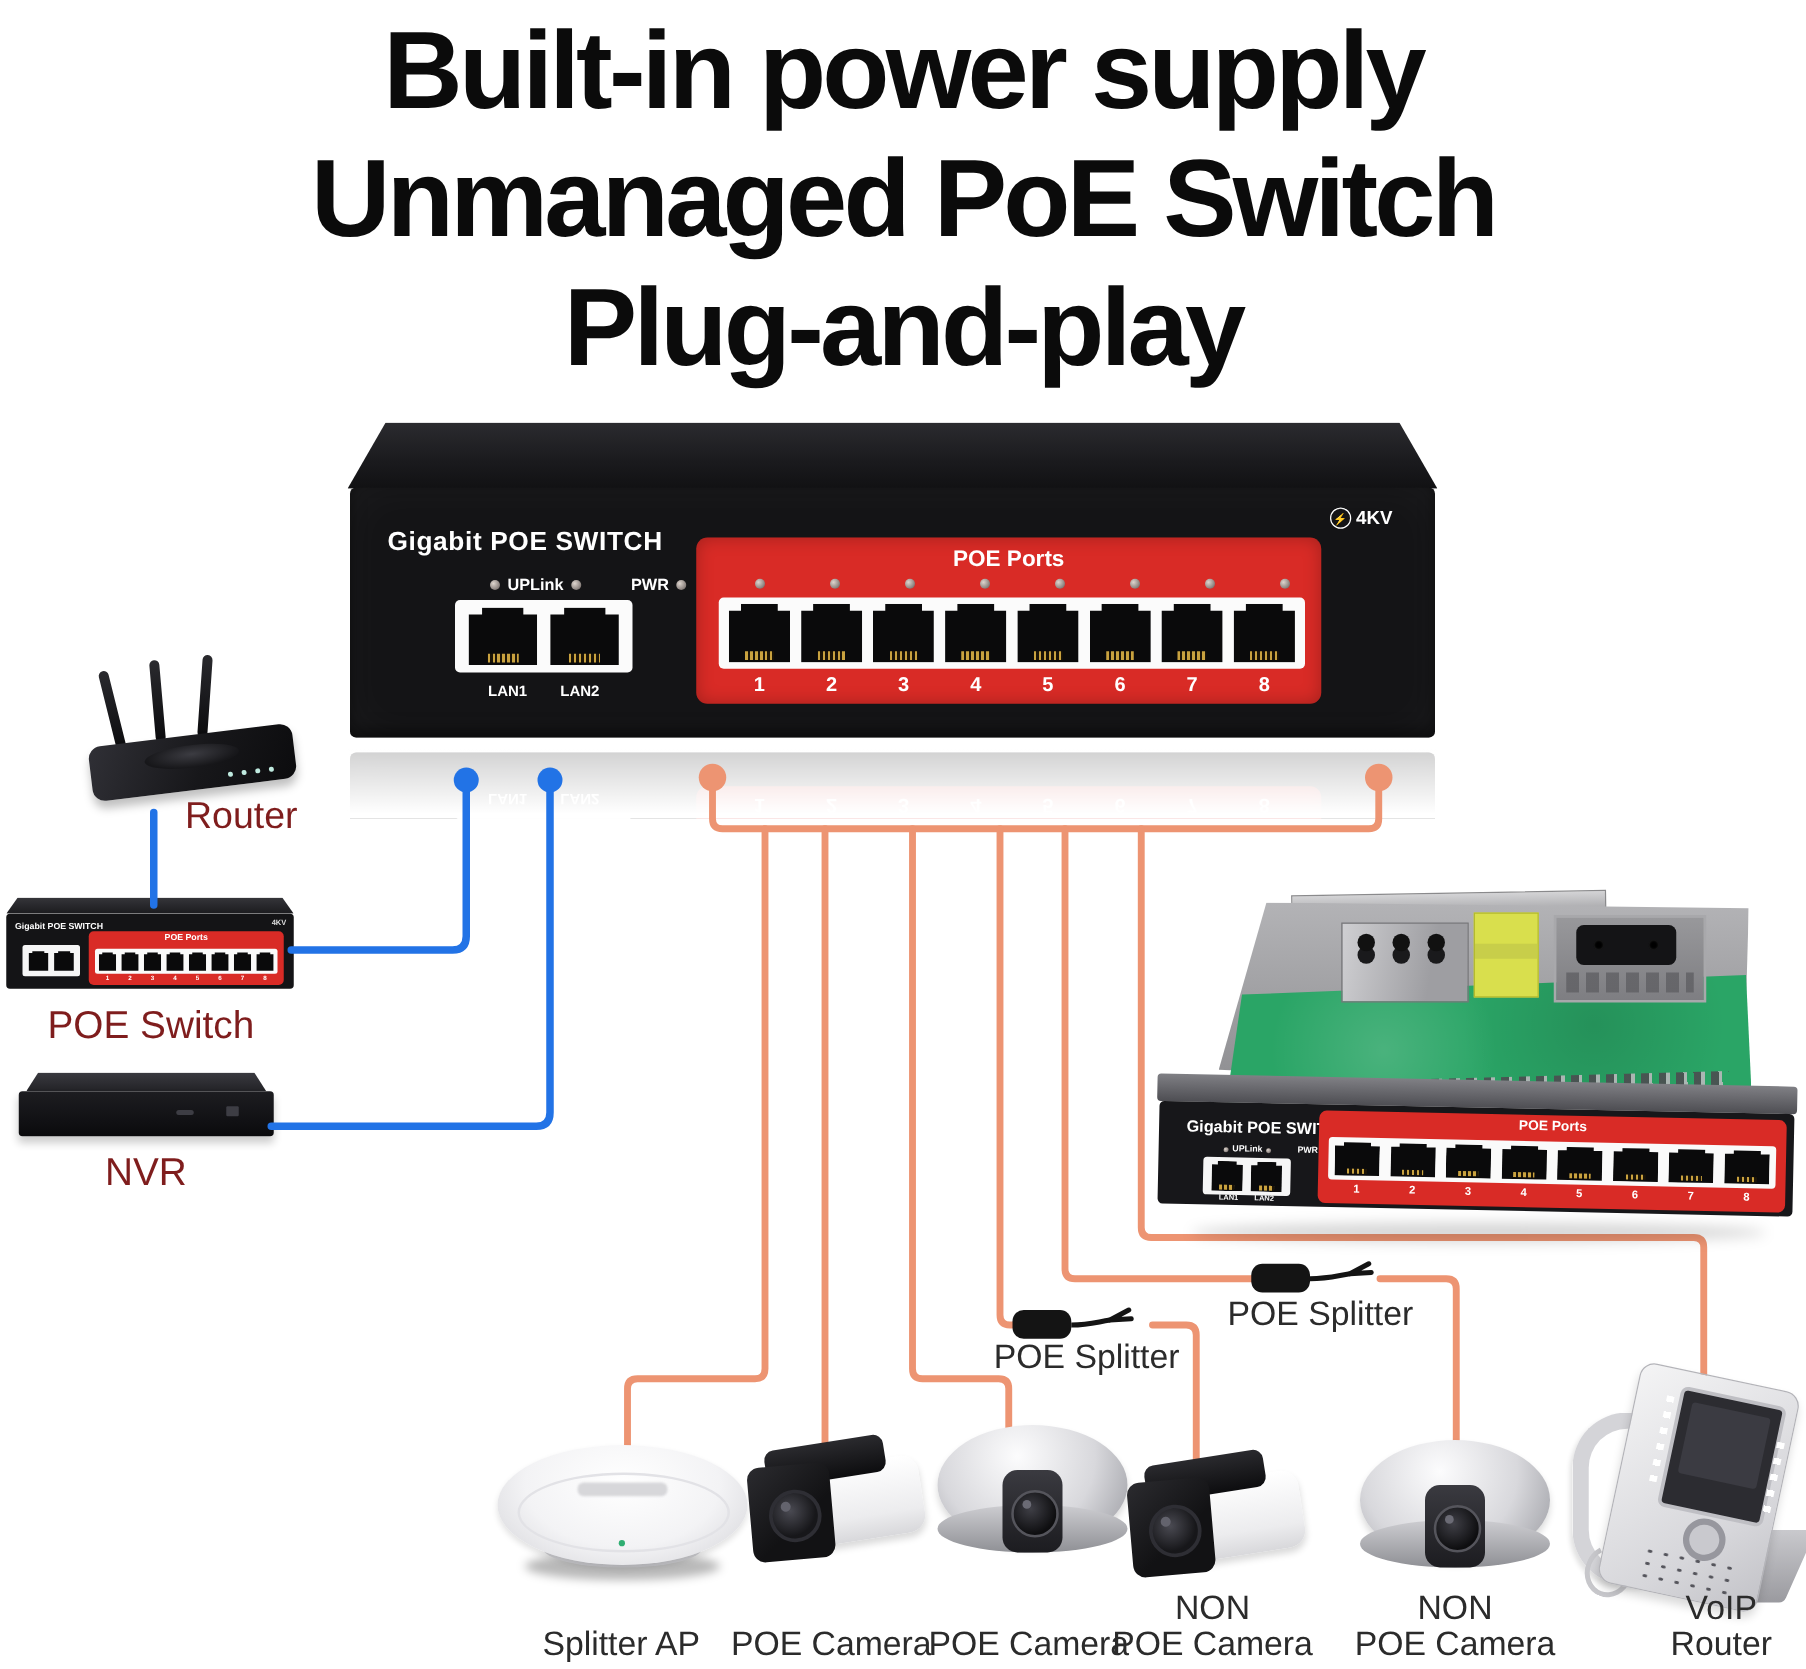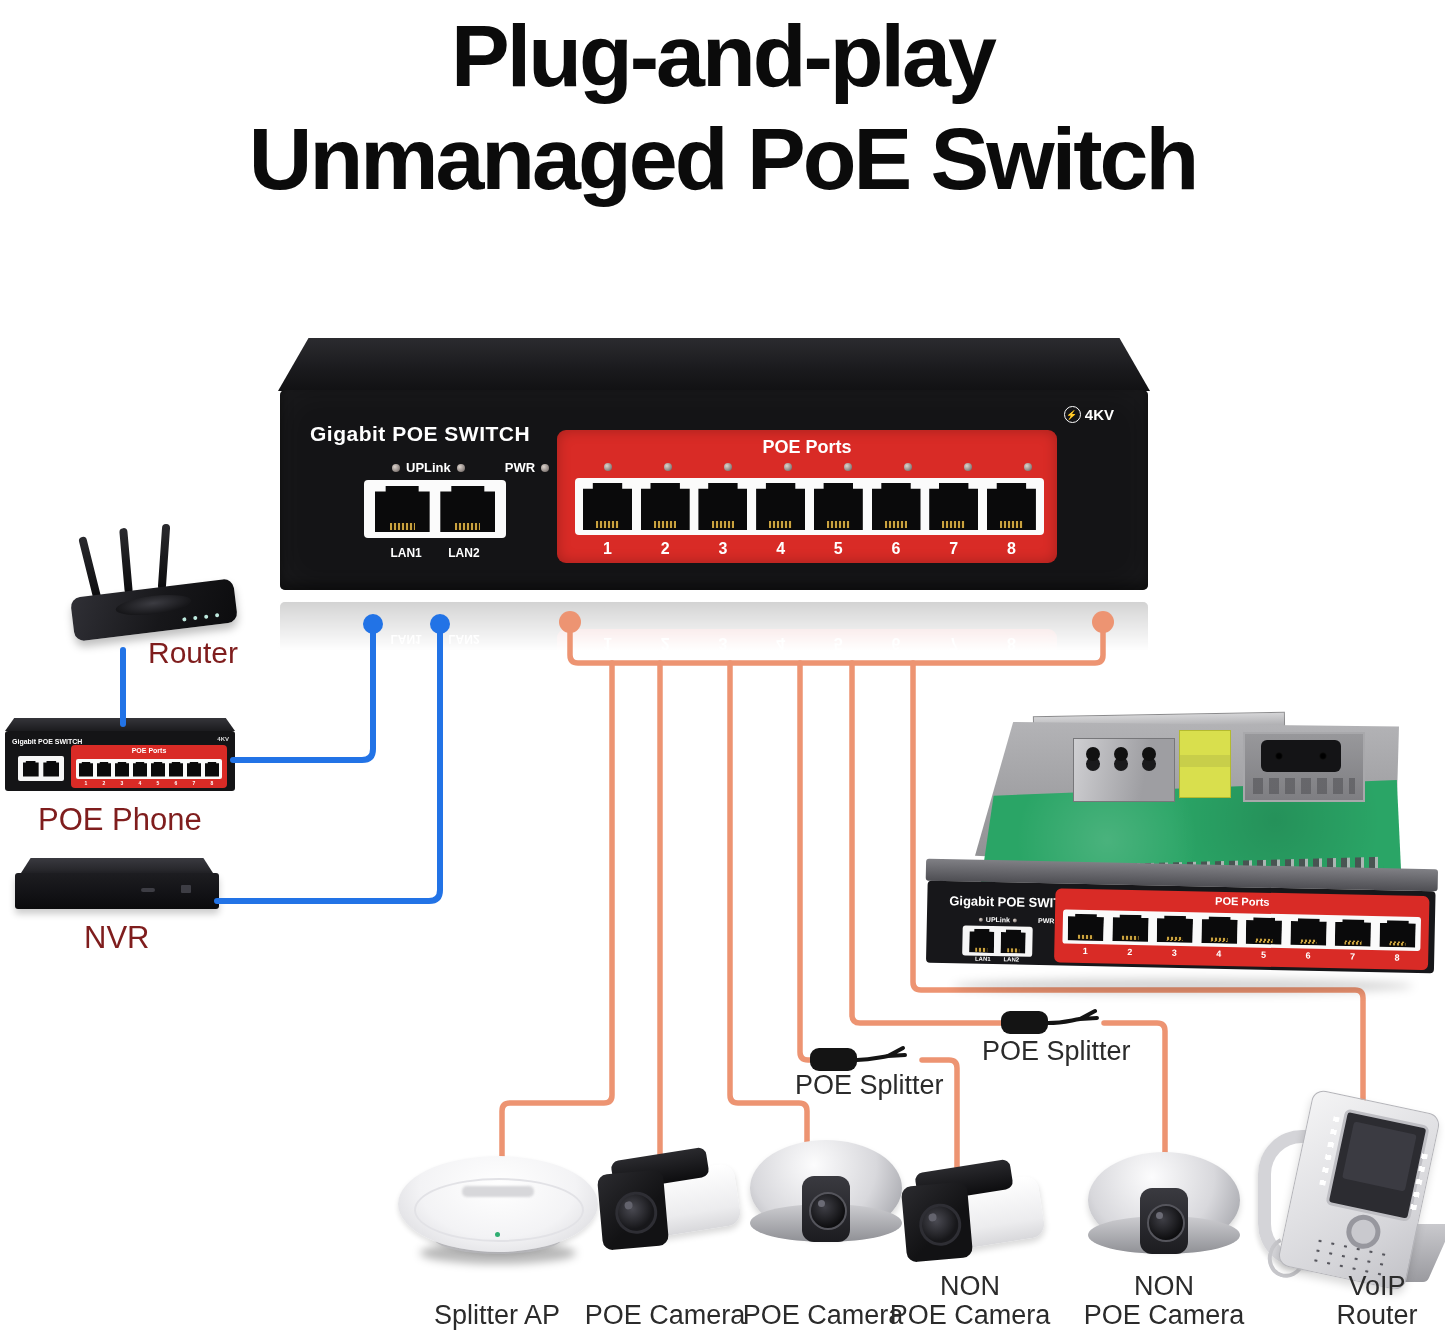--- a/index.html
+++ b/index.html
@@ -214,22 +214,23 @@
            border-radius:50%;border-top-color:transparent;transform:rotate(20deg);}
   .b-label{position:absolute;top:1272px;height:58px;display:flex;flex-direction:column;justify-content:flex-end;
            transform:translateX(-50%);text-align:center;color:#2b2b2b;font-size:27px;line-height:29px;z-index:4;}
 </style>
 </head>
 <body>
 
 <div class="stage">
 
   <div class="title">
+    <div>Built-in power supply</div>
+    <div>Unmanaged PoE Switch</div>
     <div>Plug-and-play</div>
-    <div>Unmanaged PoE Switch</div>
   </div>
 
   <div class="switch" id="main-switch">
     <div class="sw-top"></div>
     <div class="sw-body">
       <div class="sw-brand">Gigabit POE SWITCH</div>
       <div class="sw-leds">
         <span class="led"></span>
         <span class="t">UPLink</span>
         <span class="led"></span>
@@ -428,21 +429,21 @@
           <span>3</span>
           <span>4</span>
           <span>5</span>
           <span>6</span>
           <span>7</span>
           <span>8</span>
         </div>
       </div>
     </div>
   </div>
-  <div class="side-label lbl-poesw">POE Phone</div>
+  <div class="side-label lbl-poesw">POE Switch</div>
 
   <div class="nvr">
     <div class="nvr-top"></div>
     <div class="nvr-front">
       <i class="g1"></i>
       <i class="g2"></i>
     </div>
   </div>
   <div class="side-label lbl-nvr">NVR</div>
 

